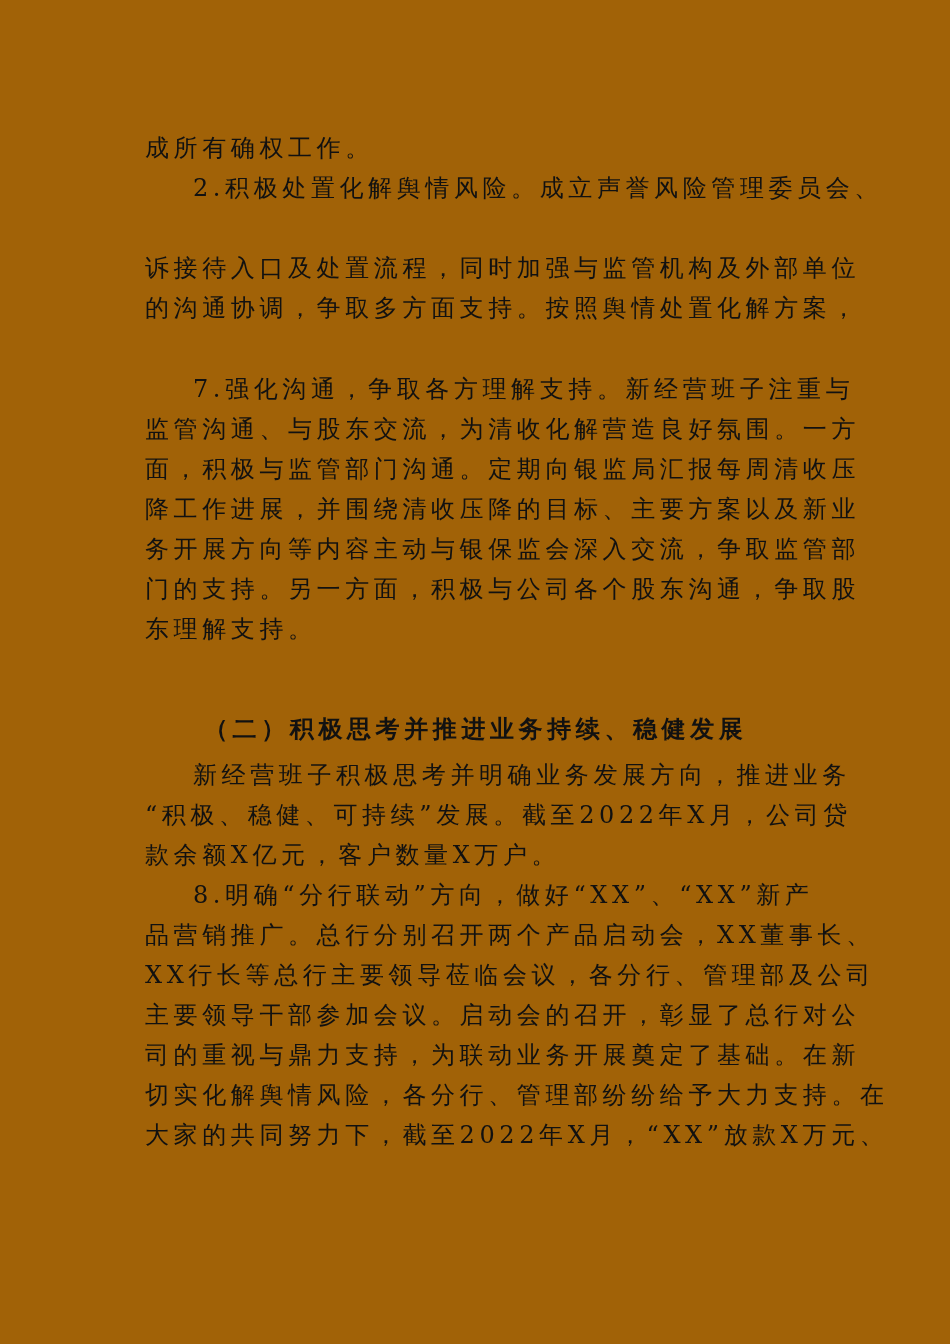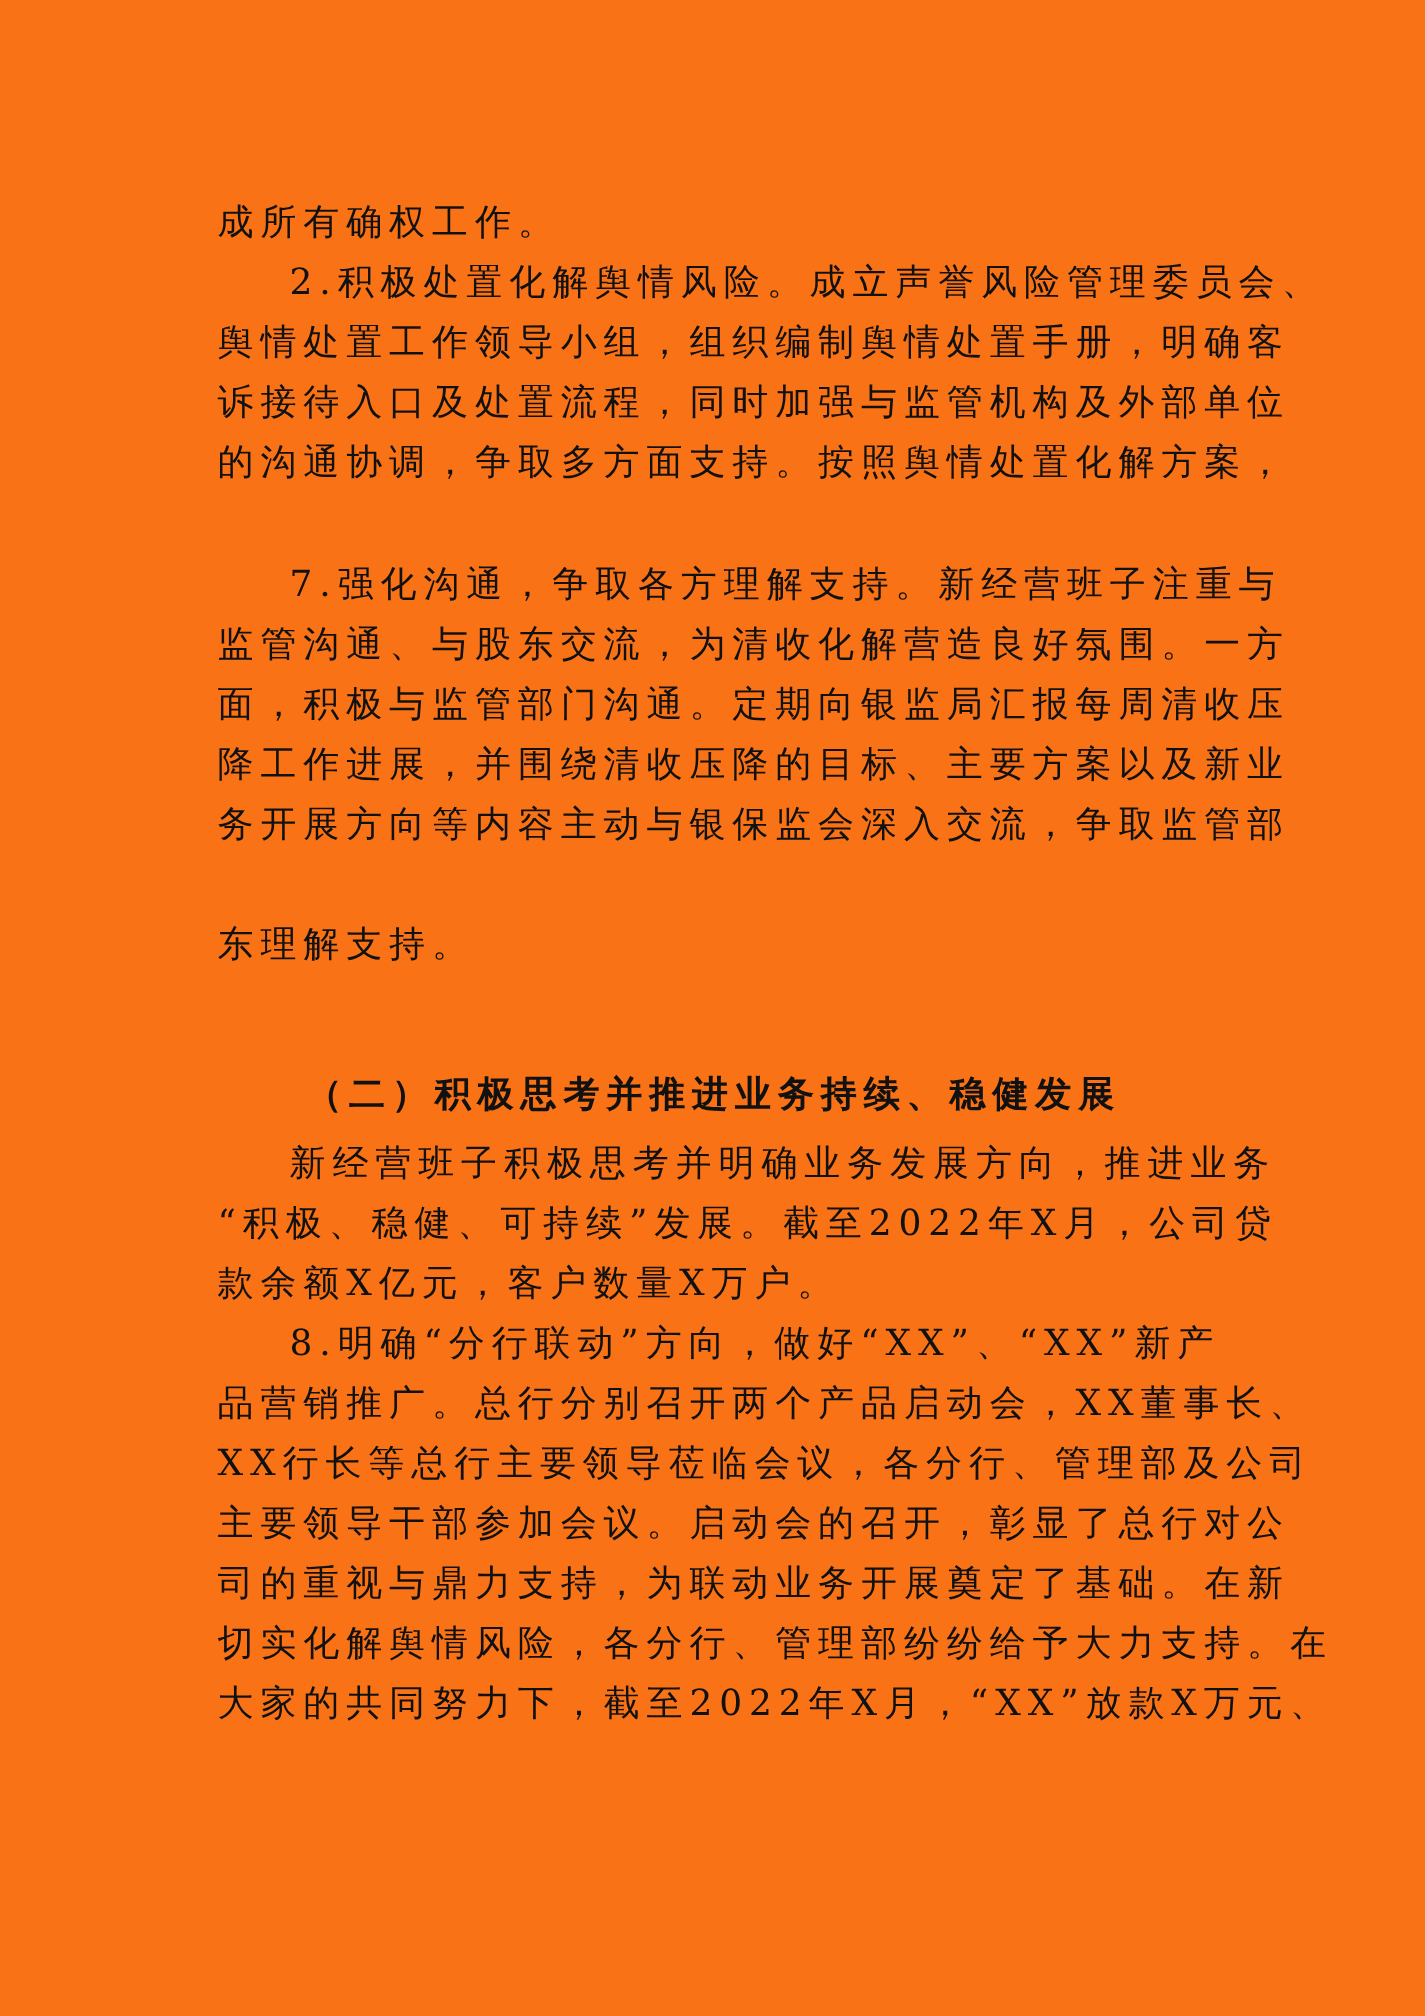--- a/index.html
+++ b/index.html
@@ -1,45 +1,45 @@
 <!DOCTYPE html>
 <html><head>
 <meta charset="utf-8">
 <style>
   html, body { margin: 0; padding: 0; background: #ffffff; }
   body { width: 950px; height: 1344px; position: relative; overflow: hidden; }
-  .page { position: absolute; left: 0; top: 0; width: 950px; height: 1344px; background: #f97316; }
+  .page { position: absolute; left: 0; top: 0; width: 950px; height: 1344px; background: #a16207; }
   .line {
     position: absolute;
     left: 145px;
     width: 690px;
     font-family: "DejaVu Serif", "Liberation Serif", serif;
     font-size: 24px;
     line-height: 30px;
     color: #111111;
     white-space: nowrap;
     letter-spacing: 4.6px;
   }
   .indent { left: 193px; }
   .head { left: 204px; font-weight: bold; }
 </style>
 </head>
 <body>
 
 <div class="page">
   <div class="line" style="top:133px">成所有确权工作。</div>
   <div class="line indent" style="top:173px">2.积极处置化解舆情风险。成立声誉风险管理委员会、</div>
-  <div class="line" style="top:213px">舆情处置工作领导小组，组织编制舆情处置手册，明确客</div>
   <div class="line" style="top:253px">诉接待入口及处置流程，同时加强与监管机构及外部单位</div>
   <div class="line" style="top:293px">的沟通协调，争取多方面支持。按照舆情处置化解方案，</div>
   <div class="line indent" style="top:374px">7.强化沟通，争取各方理解支持。新经营班子注重与</div>
   <div class="line" style="top:414px">监管沟通、与股东交流，为清收化解营造良好氛围。一方</div>
   <div class="line" style="top:494px">降工作进展，并围绕清收压降的目标、主要方案以及新业</div>
   <div class="line" style="top:454px">面，积极与监管部门沟通。定期向银监局汇报每周清收压</div>
   <div class="line" style="top:534px">务开展方向等内容主动与银保监会深入交流，争取监管部</div>
+  <div class="line" style="top:574px">门的支持。另一方面，积极与公司各个股东沟通，争取股</div>
   <div class="line" style="top:614px">东理解支持。</div>
   <div class="line head" style="top:714px">（二）积极思考并推进业务持续、稳健发展</div>
   <div class="line indent" style="top:760px">新经营班子积极思考并明确业务发展方向，推进业务</div>
   <div class="line" style="top:800px">“积极、稳健、可持续”发展。截至2022年X月，公司贷</div>
   <div class="line" style="top:840px">款余额X亿元，客户数量X万户。</div>
   <div class="line indent" style="top:880px">8.明确“分行联动”方向，做好“XX”、“XX”新产</div>
   <div class="line" style="top:960px">XX行长等总行主要领导莅临会议，各分行、管理部及公司</div>
   <div class="line" style="top:920px">品营销推广。总行分别召开两个产品启动会，XX董事长、</div>
   <div class="line" style="top:1000px">主要领导干部参加会议。启动会的召开，彰显了总行对公</div>
   <div class="line" style="top:1040px">司的重视与鼎力支持，为联动业务开展奠定了基础。在新</div>

